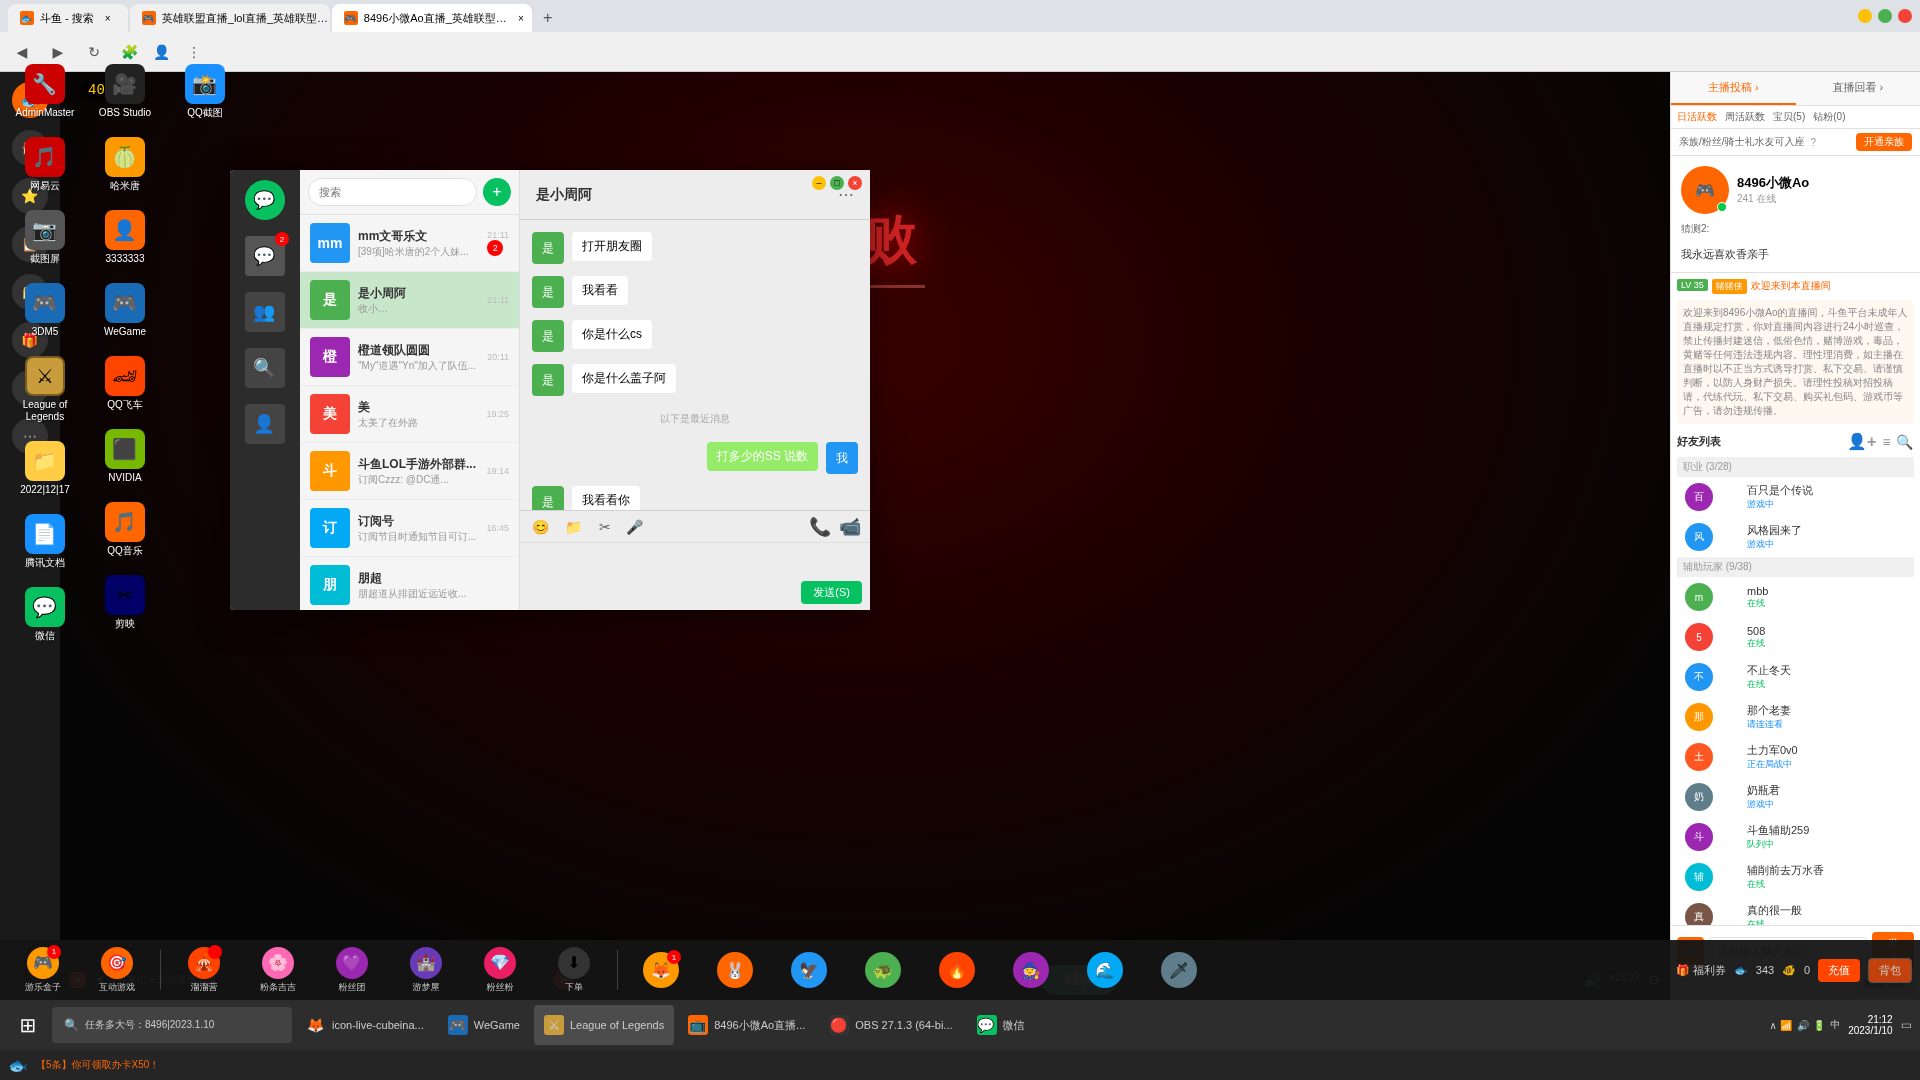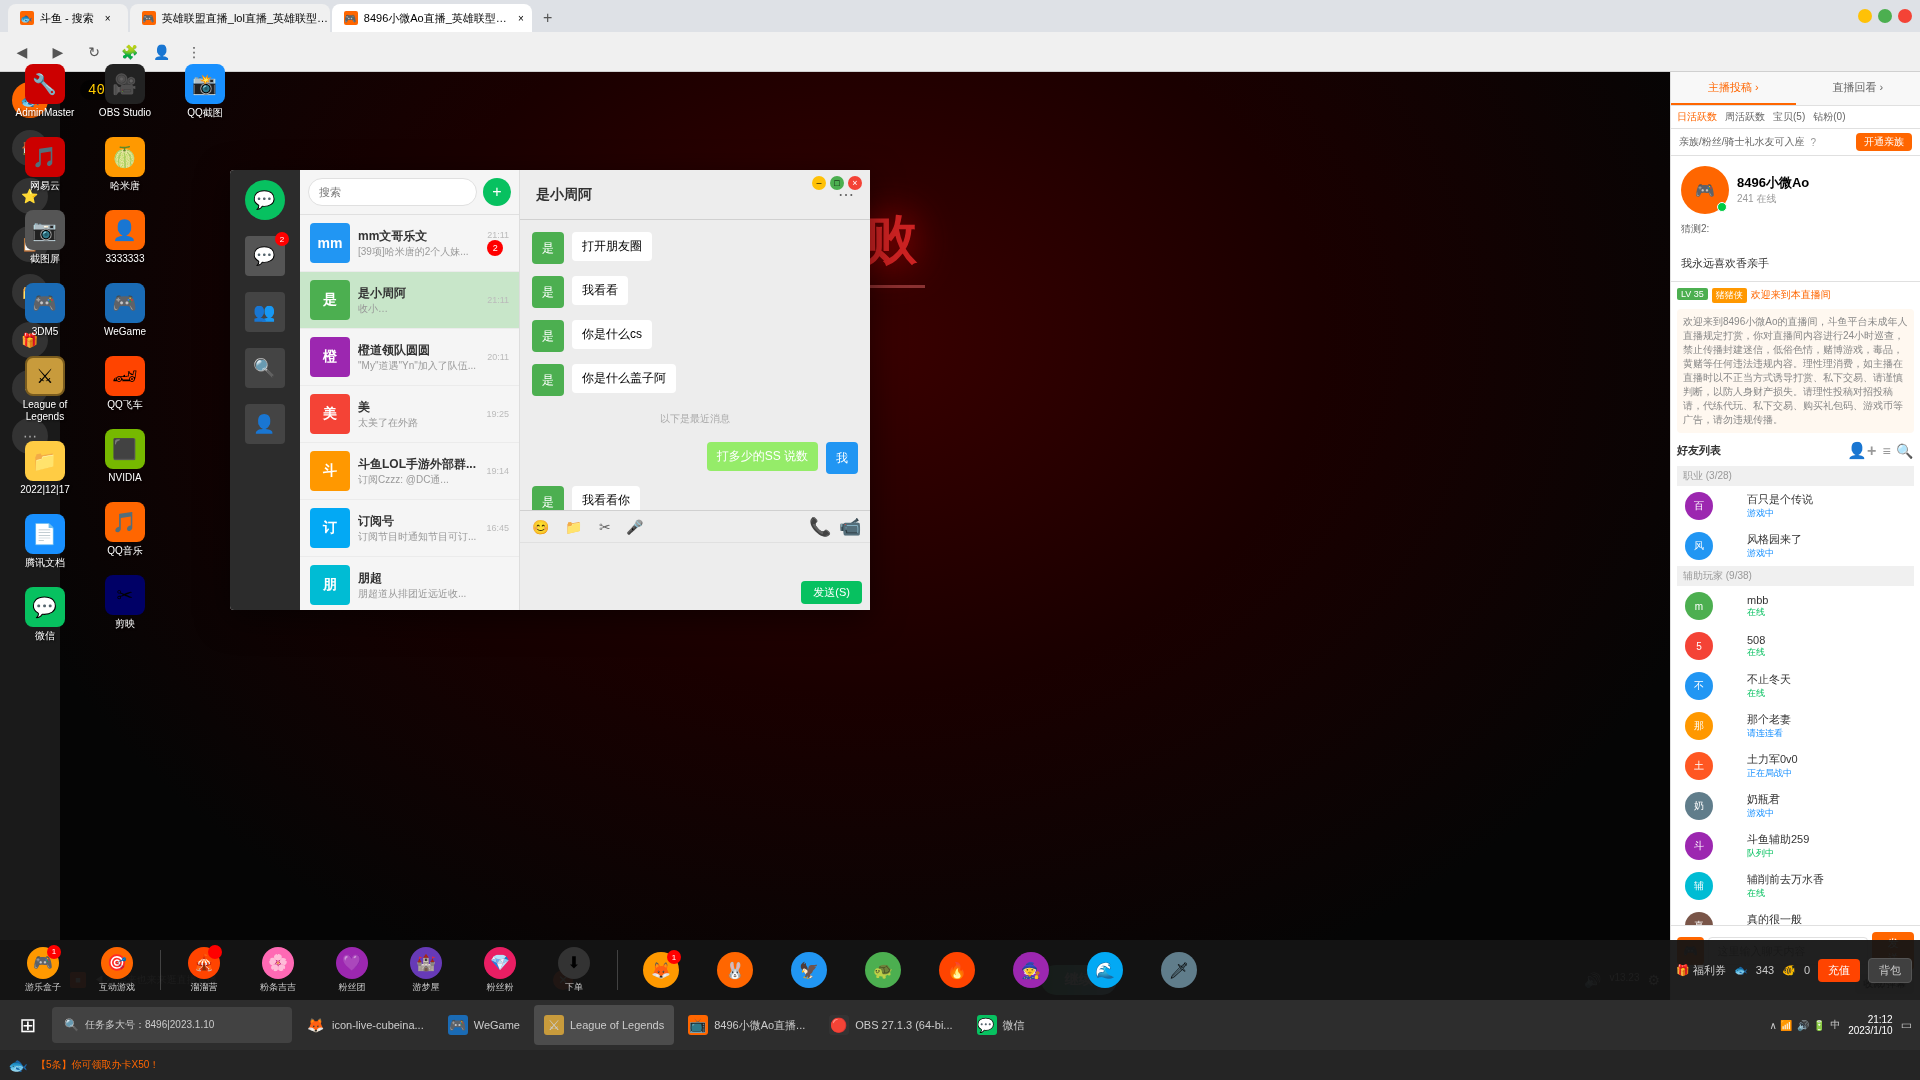--- a/index.html
+++ b/index.html
@@ -686,21 +686,21 @@
     .recharge-btn {
       background: #ff4400;
       color: white;
       border: none;
       border-radius: 4px;
       padding: 4px 10px;
       cursor: pointer;
       font-size: 11px;
     }
     .bag-btn {
-      background: #404040;
+      background: #c2410c;
       color: #ccc;
       border: 1px solid #555;
       border-radius: 4px;
       padding: 4px 10px;
       cursor: pointer;
       font-size: 11px;
     }
 
     
     ::-webkit-scrollbar { width: 4px; }
@@ -881,21 +881,21 @@
               <div class="streamer-avatar">
                 🎮
                 <div class="online-dot"></div>
               </div>
               <div>
                 <div class="streamer-name">8496小微Ao</div>
                 <div class="streamer-meta">241 在线</div>
               </div>
             </div>
 
-            <div style="font-size:10px;color:#666;margin-bottom:20px;">
+            <div style="font-size:10px;color:#666;margin-bottom:11px;">
               <span>猜测2:</span>
             </div>
             <div style="font-size:11px;color:#333;">我永远喜欢香亲手</div>
           </div>
 
           <div style="flex:1;overflow-y:auto;padding:6px;">
 
             <div style="display:flex;align-items:flex-start;gap:4px;margin-bottom:6px;font-size:10px;">
               <span style="background:#4caf50;color:white;padding:1px 4px;border-radius:2px;font-size:9px;flex-shrink:0;">LV 35</span>
               <span style="background:#ff9800;color:white;padding:1px 4px;border-radius:2px;font-size:9px;flex-shrink:0;">猪猪侠</span>

